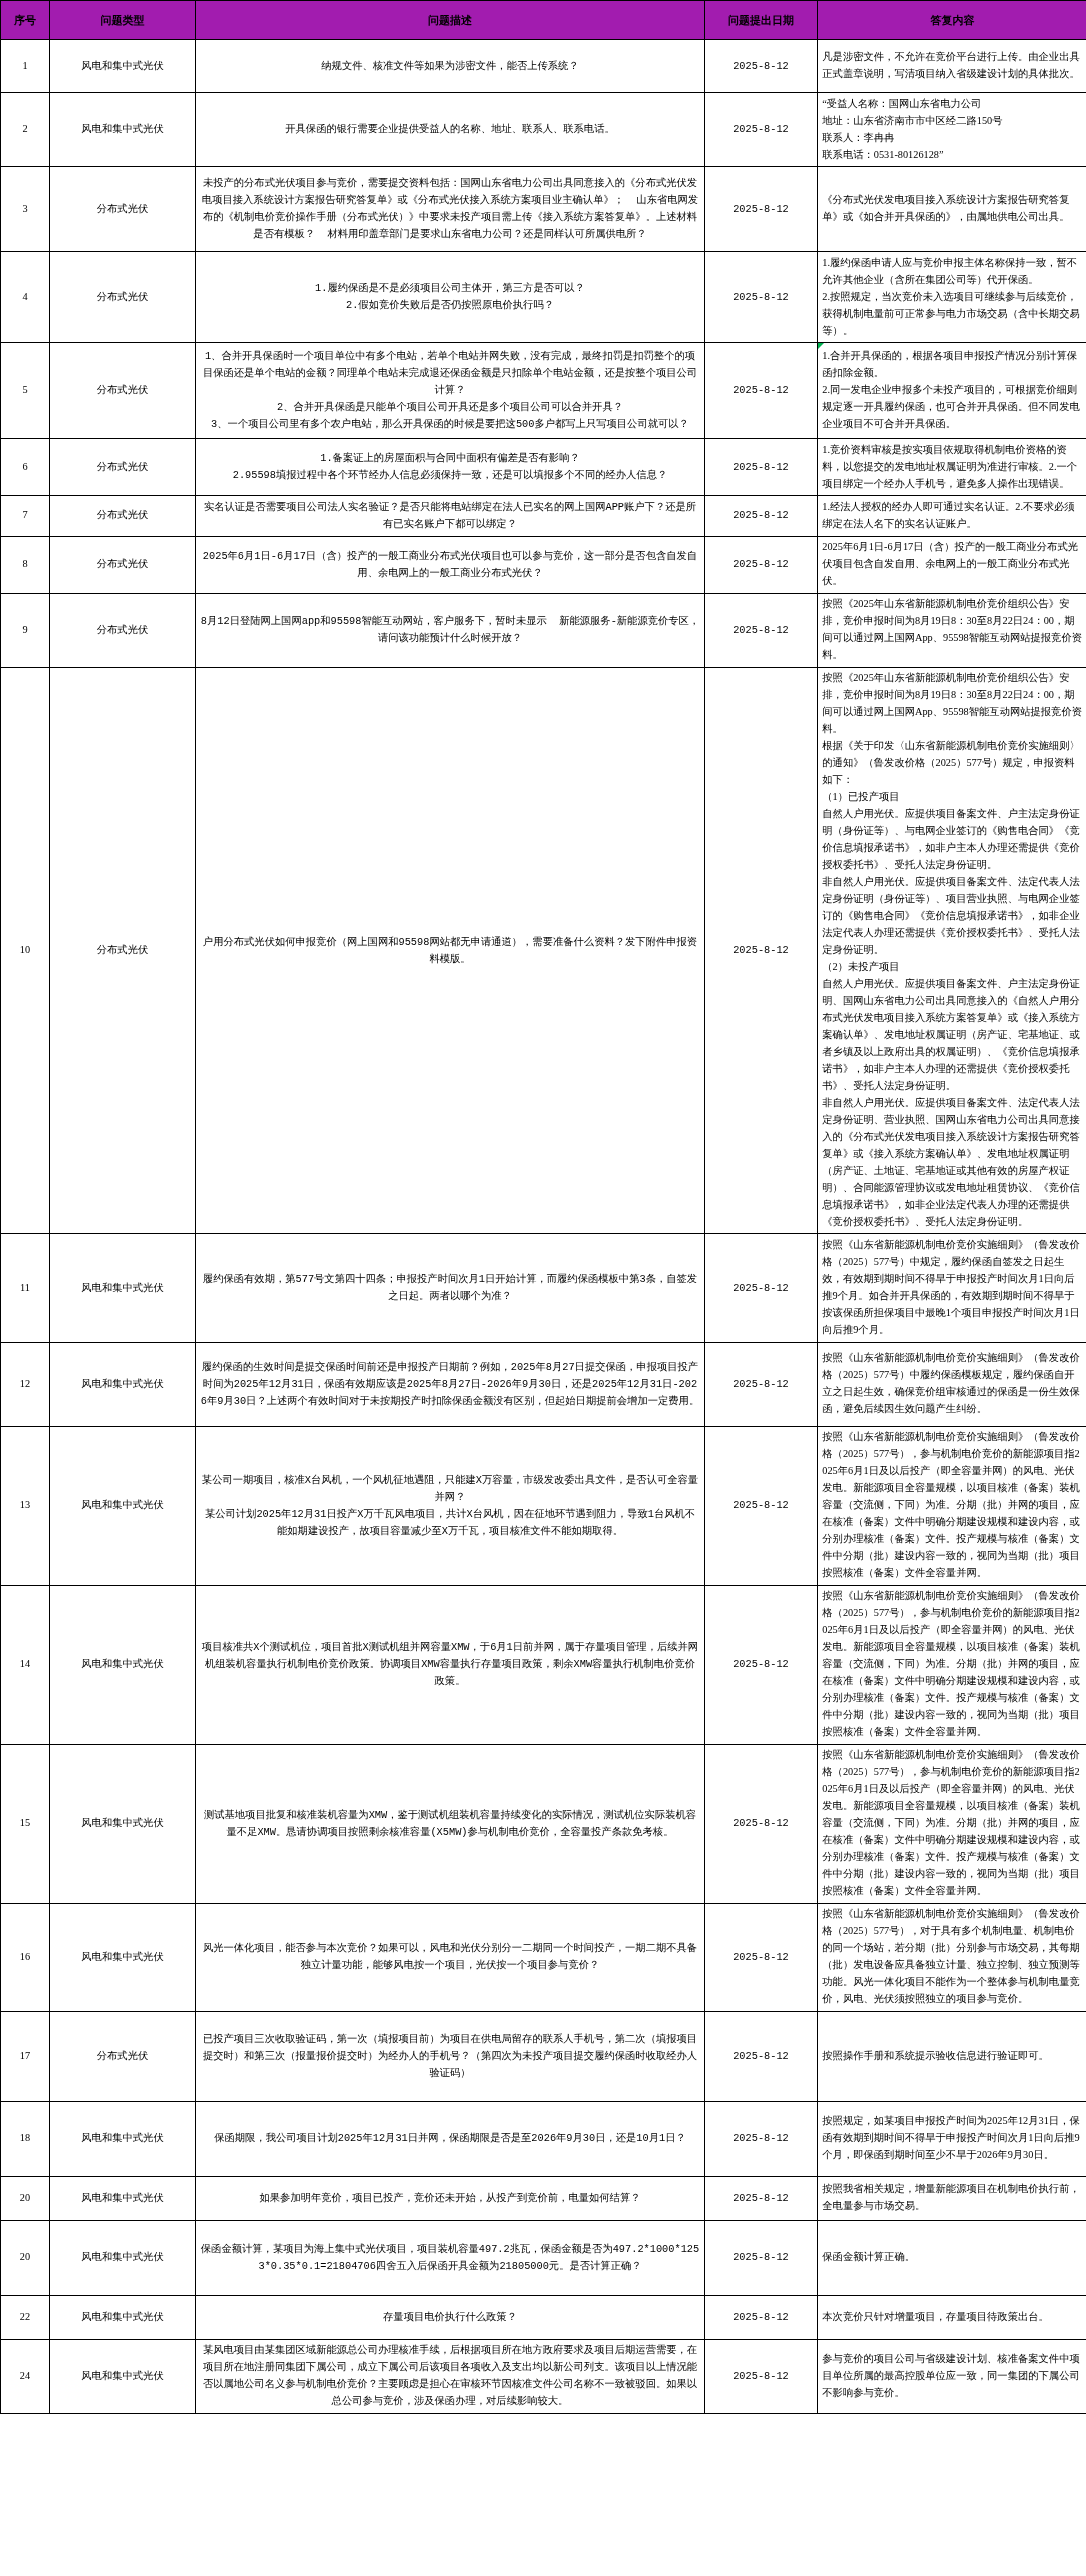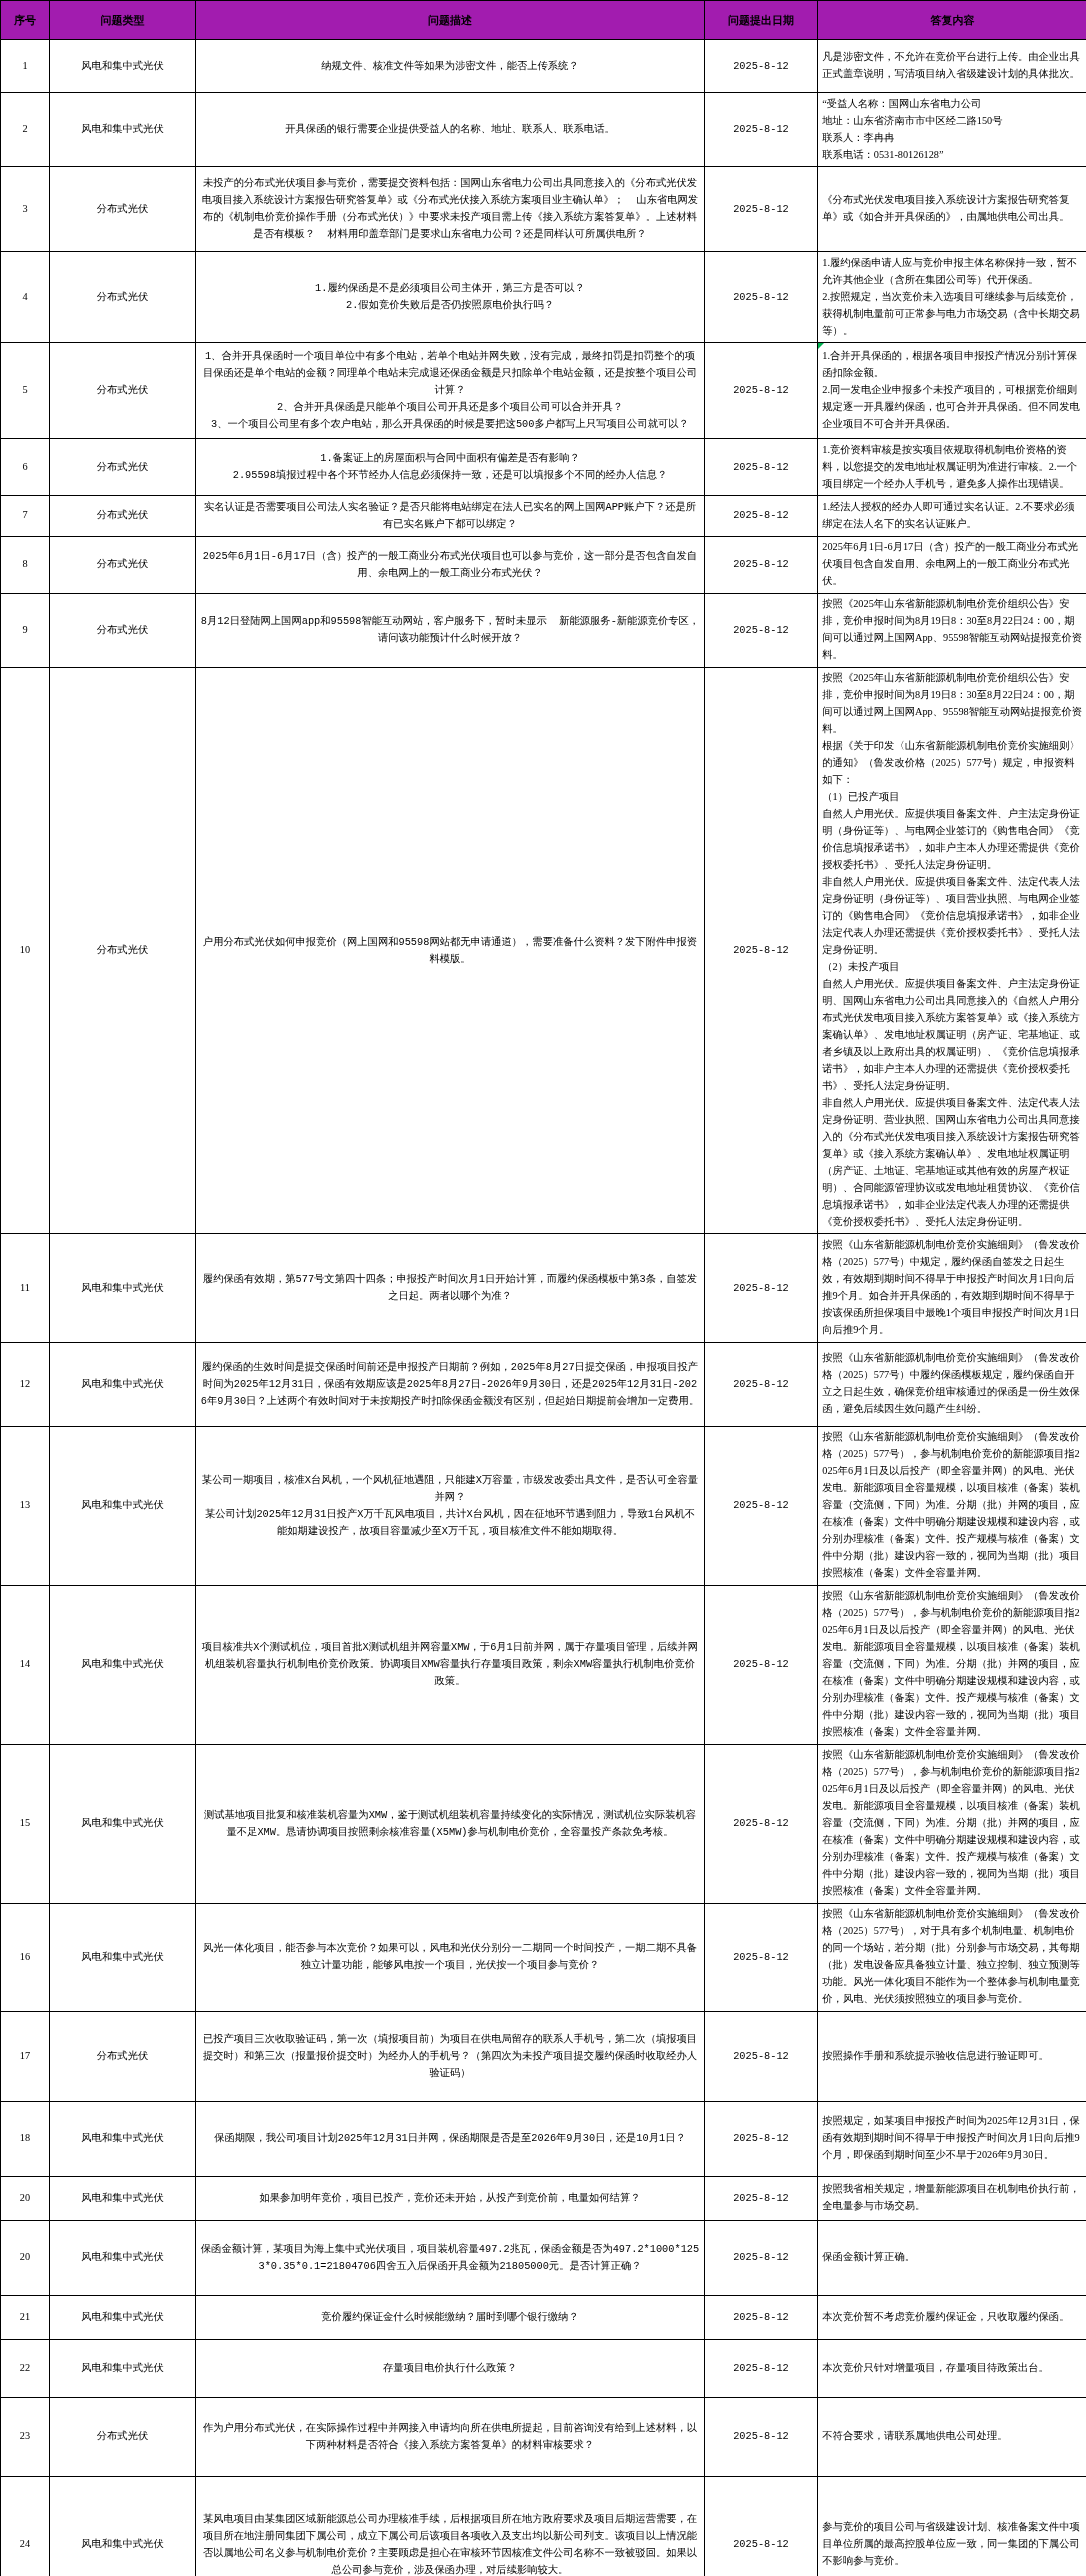--- a/index.html
+++ b/index.html
@@ -257,39 +257,25 @@
     <td class="c-a">按照我省相关规定，增量新能源项目在机制电价执行前，全电量参与市场交易。</td>
   </tr>
         <tr>
     <td class="c-no">20</td>
     <td class="c-type">风电和集中式光伏</td>
     <td class="c-q">保函金额计算，某项目为海上集中式光伏项目，项目装机容量497.2兆瓦，保函金额是否为497.2*1000*1253*0.35*0.1=21804706四舍五入后保函开具金额为21805000元。是否计算正确？</td>
     <td class="c-date">2025-8-12</td>
     <td class="c-a">保函金额计算正确。</td>
   </tr>
         <tr>
-    <td class="c-no">21</td>
-    <td class="c-type">风电和集中式光伏</td>
-    <td class="c-q">竞价履约保证金什么时候能缴纳？届时到哪个银行缴纳？</td>
-    <td class="c-date">2025-8-12</td>
-    <td class="c-a">本次竞价暂不考虑竞价履约保证金，只收取履约保函。</td>
-  </tr>
-        <tr>
     <td class="c-no">22</td>
     <td class="c-type">风电和集中式光伏</td>
     <td class="c-q">存量项目电价执行什么政策？</td>
     <td class="c-date">2025-8-12</td>
     <td class="c-a">本次竞价只针对增量项目，存量项目待政策出台。</td>
-  </tr>
-        <tr>
-    <td class="c-no">23</td>
-    <td class="c-type">分布式光伏</td>
-    <td class="c-q">作为户用分布式光伏，在实际操作过程中并网接入申请均向所在供电所提起，目前咨询没有给到上述材料，以下两种材料是否符合《接入系统方案答复单》的材料审核要求？</td>
-    <td class="c-date">2025-8-12</td>
-    <td class="c-a">不符合要求，请联系属地供电公司处理。</td>
   </tr>
         <tr>
     <td class="c-no">24</td>
     <td class="c-type">风电和集中式光伏</td>
     <td class="c-q">某风电项目由某集团区域新能源总公司办理核准手续，后根据项目所在地方政府要求及项目后期运营需要，在项目所在地注册同集团下属公司，成立下属公司后该项目各项收入及支出均以新公司列支。该项目以上情况能否以属地公司名义参与机制电价竞价？主要顾虑是担心在审核环节因核准文件公司名称不一致被驳回。如果以总公司参与竞价，涉及保函办理，对后续影响较大。</td>
     <td class="c-date">2025-8-12</td>
     <td class="c-a">参与竞价的项目公司与省级建设计划、核准备案文件中项目单位所属的最高控股单位应一致，同一集团的下属公司不影响参与竞价。</td>
   </tr>
       </tbody>
   </table>

